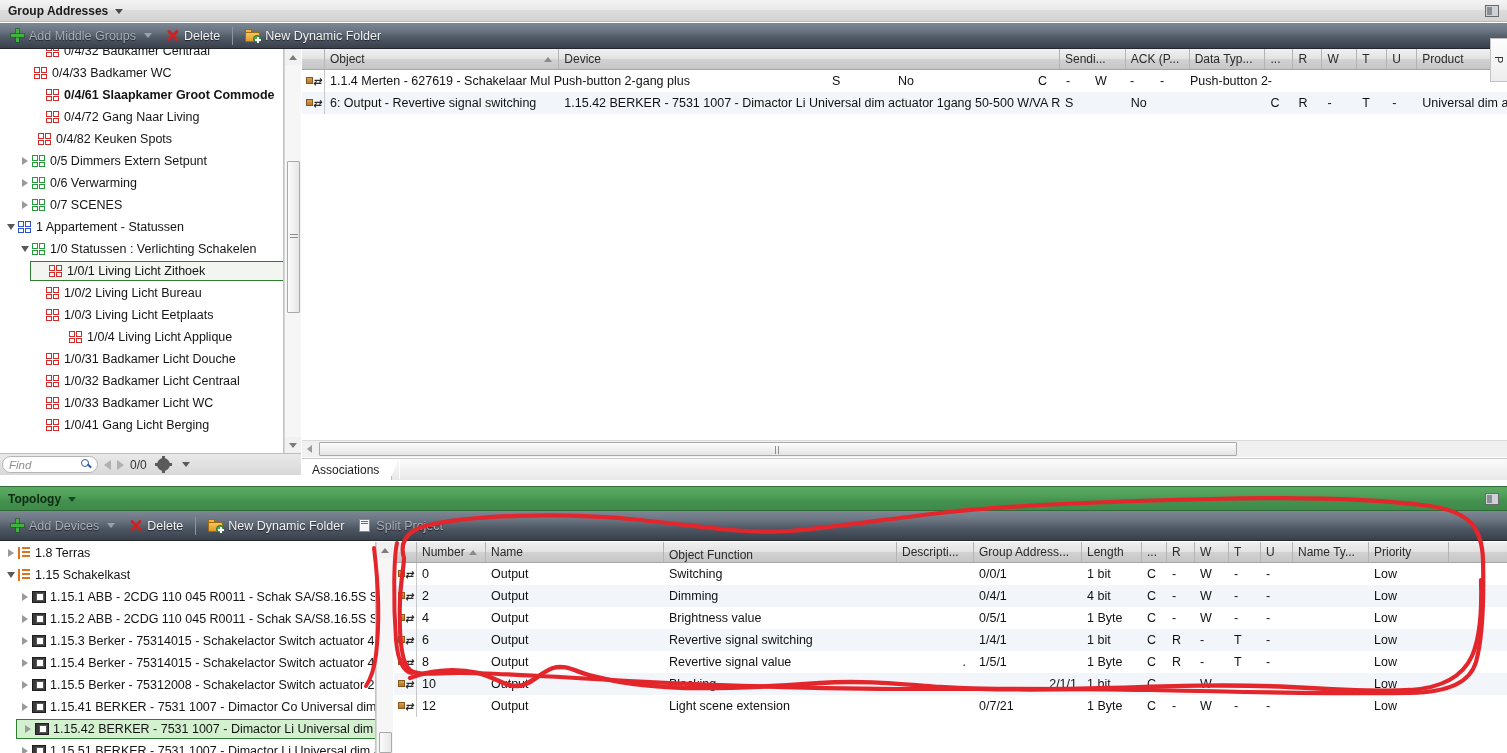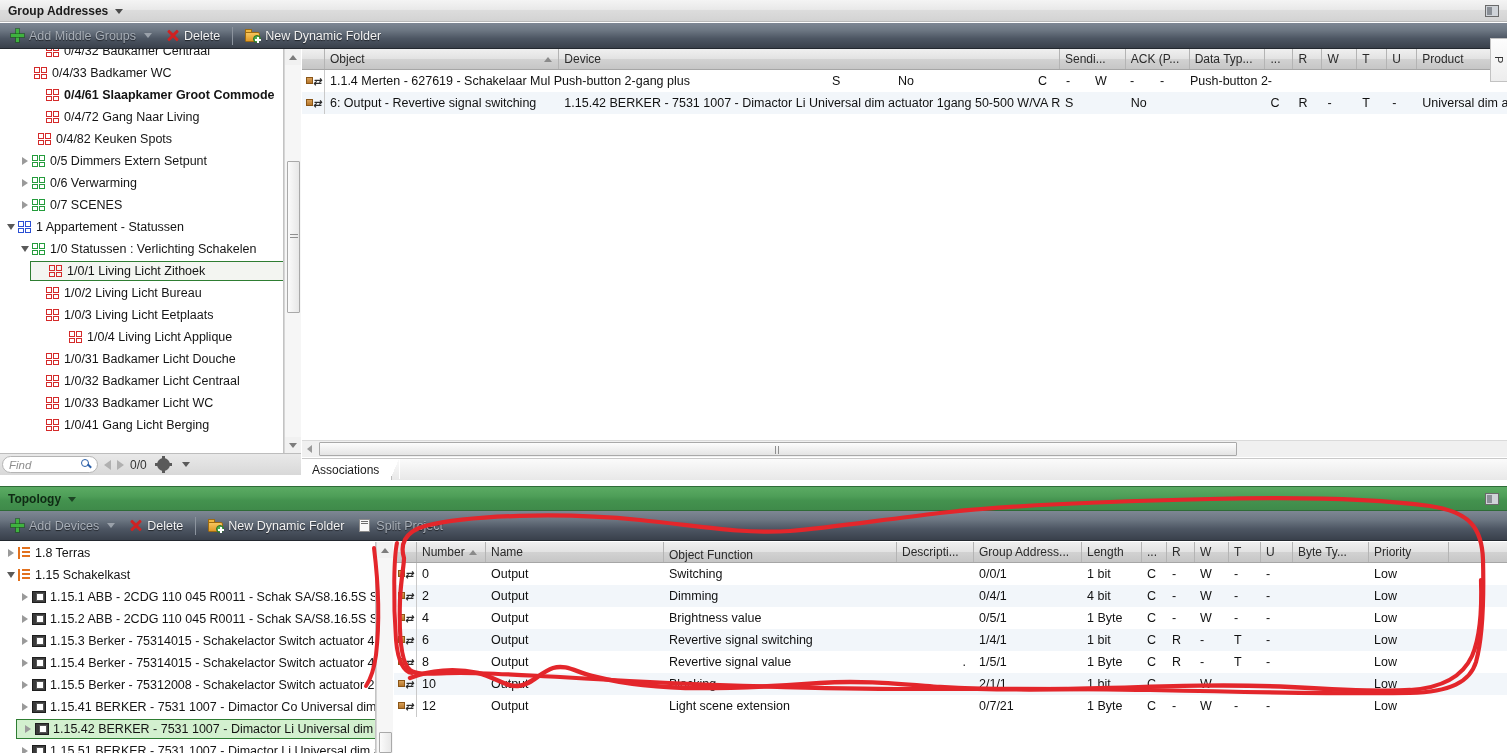--- a/index.html
+++ b/index.html
@@ -840,21 +840,21 @@
       <div class="th" style="width:34px;">
         <span>W</span>
       </div>
       <div class="th" style="width:32px;">
         <span>T</span>
       </div>
       <div class="th" style="width:32px;">
         <span>U</span>
       </div>
       <div class="th" style="width:76px;">
-        <span>Byte Ty...</span>
+        <span>Name Ty...</span>
       </div>
       <div class="th" style="width:80px;">
         <span>Priority</span>
       </div>
     </div>
   <div id="obj-body">
       <div class="grid-row odd">
         <div class="rowhdr" style="width:23px;">
           <span class="ic-obj">
             <i class="sq"></i>
@@ -963,21 +963,21 @@
         <div class="rowhdr" style="width:23px;">
           <span class="ic-obj">
             <i class="sq"></i>
             <i class="ar">⇄</i>
           </span>
         </div>
         <div class="td" style="width:69px;"><span>10</span></div>
         <div class="td" style="width:178px;"><span>Output</span></div>
         <div class="td" style="width:233px;"><span>Blocking</span></div>
         <div class="td" style="width:77px;text-align:right;padding-right:8px;"><span></span></div>
-        <div class="td" style="width:108px;"><span>2/1/1</span></div>
+        <div class="td" style="width:108px;text-align:right;"><span>2/1/1</span></div>
         <div class="td" style="width:60px;"><span>1 bit</span></div>
         <div class="td" style="width:25px;"><span>C</span></div>
         <div class="td" style="width:28px;"><span>-</span></div>
         <div class="td" style="width:34px;"><span>W</span></div>
         <div class="td" style="width:32px;"><span>-</span></div>
         <div class="td" style="width:32px;"><span>-</span></div>
         <div class="td" style="width:76px;"><span></span></div>
         <div class="td" style="width:80px;"><span>Low</span></div>
       </div>
       <div class="grid-row odd">

